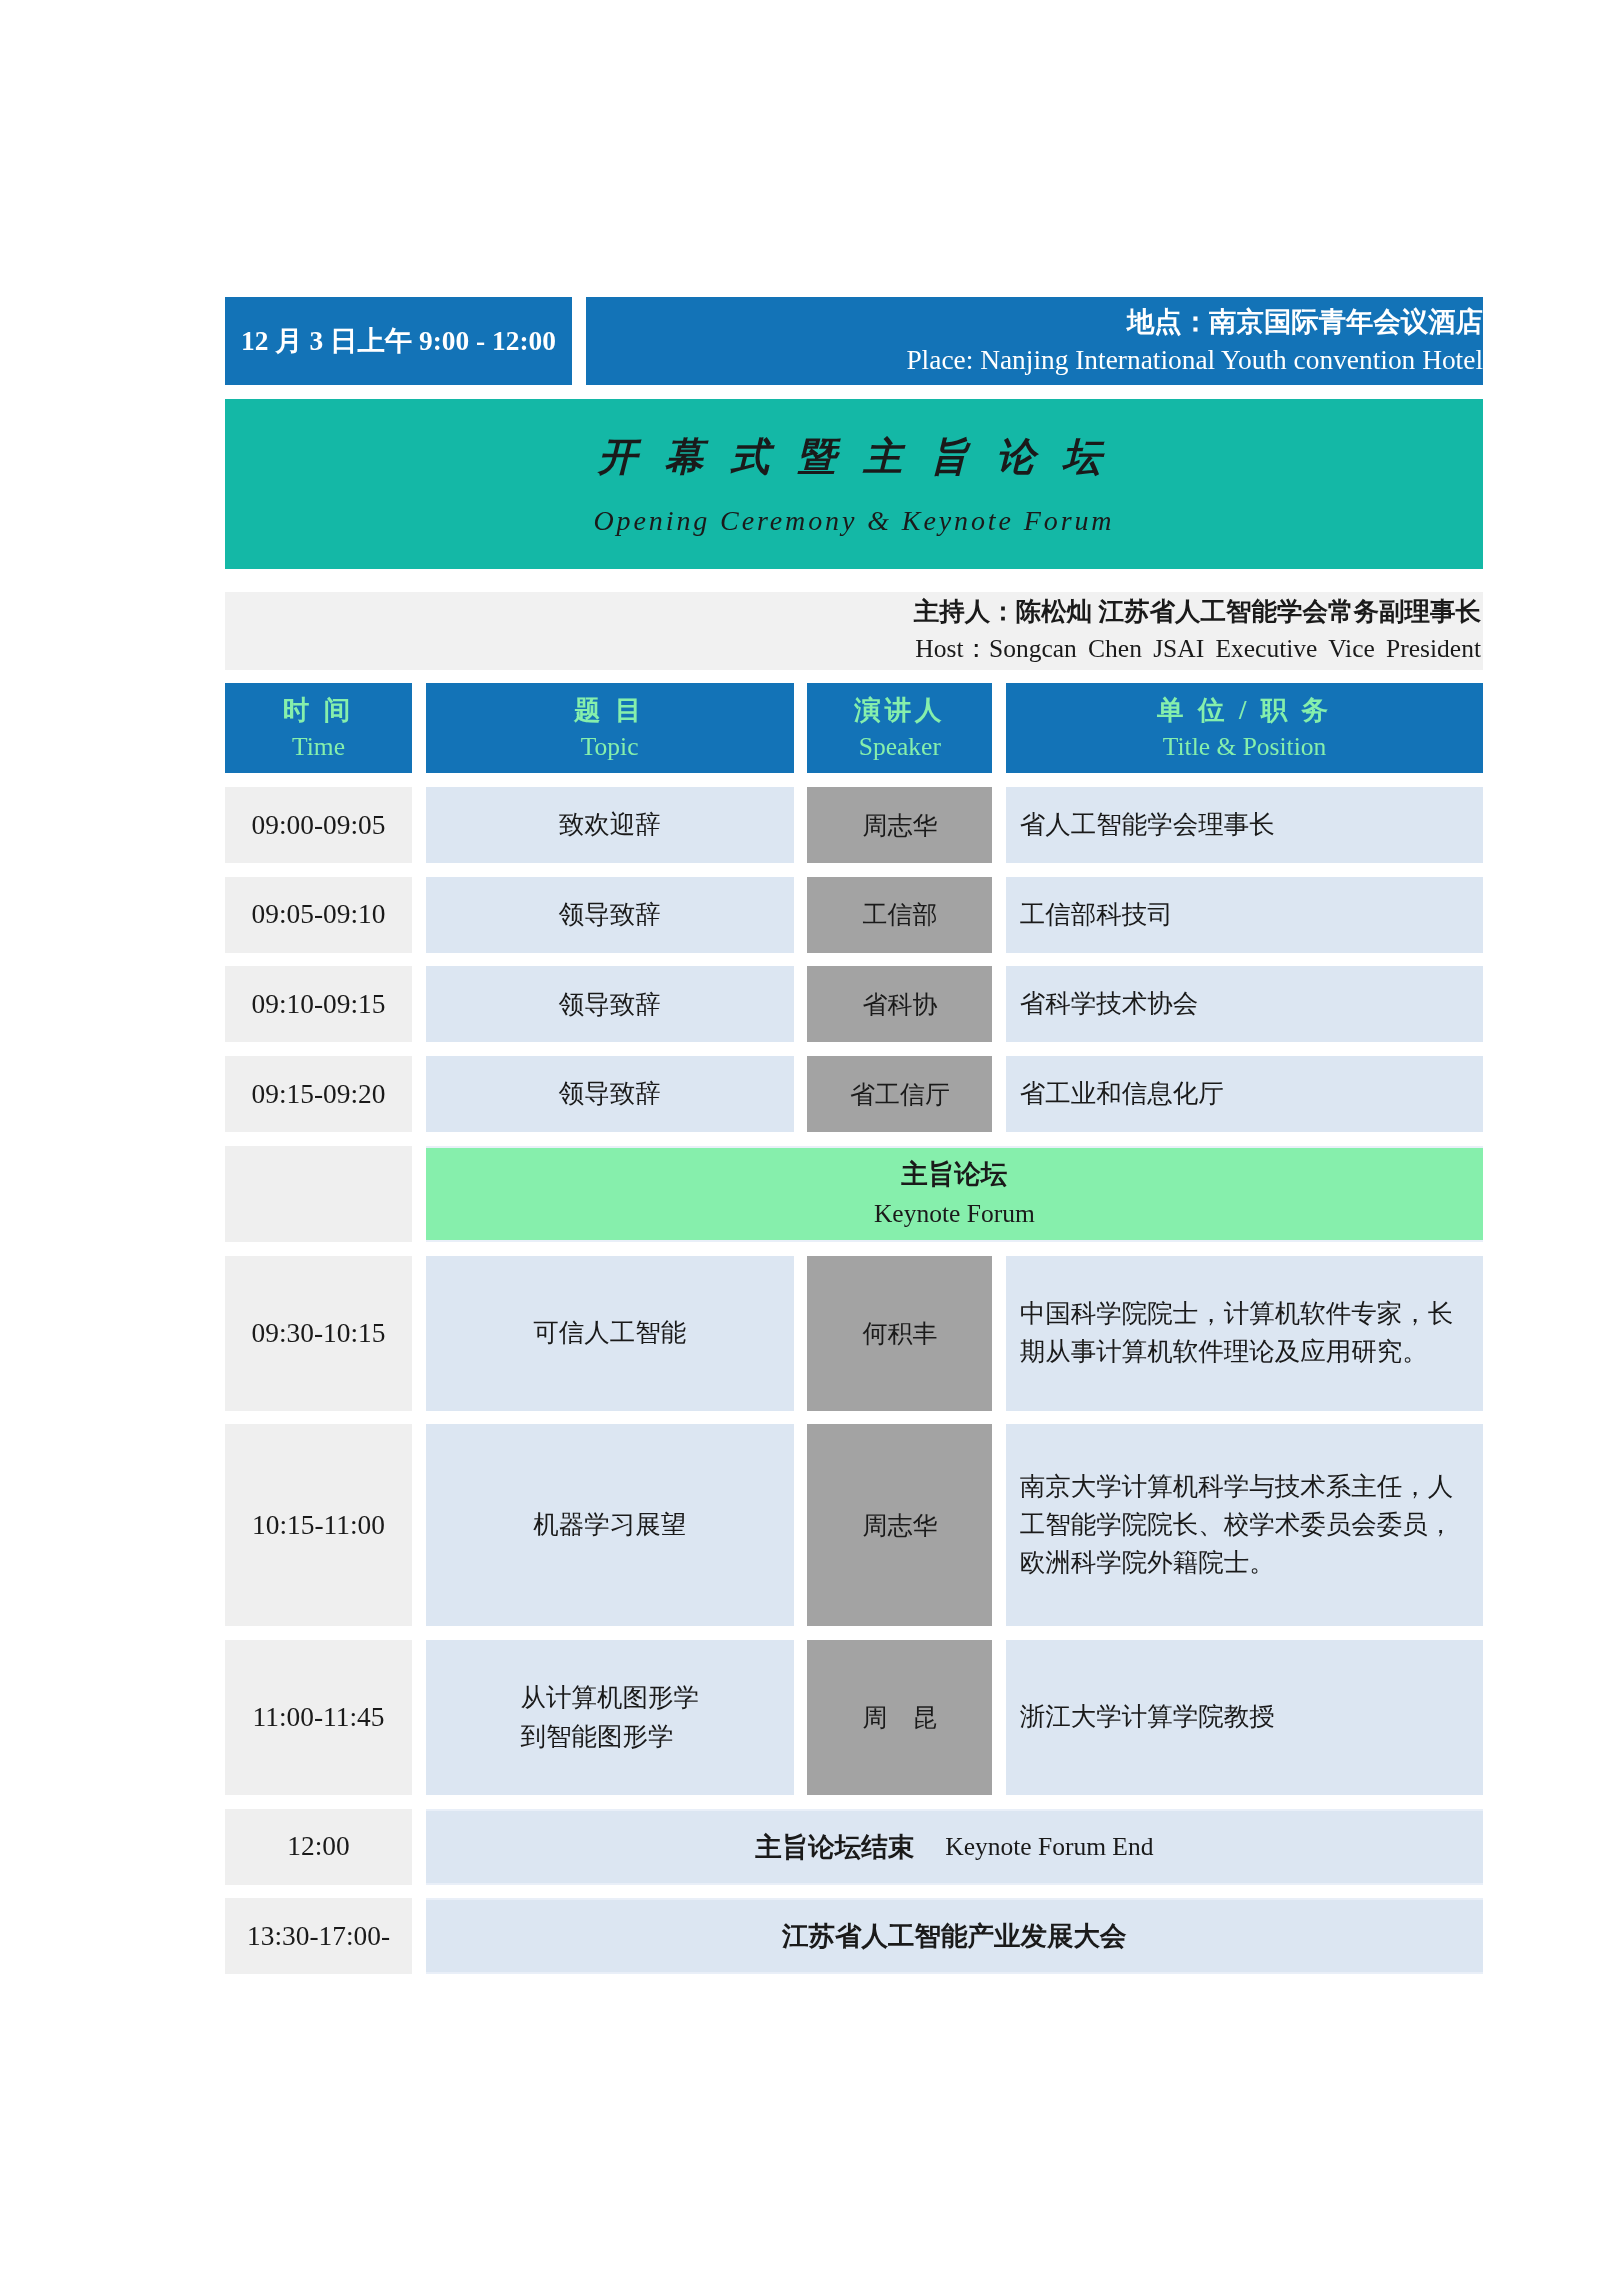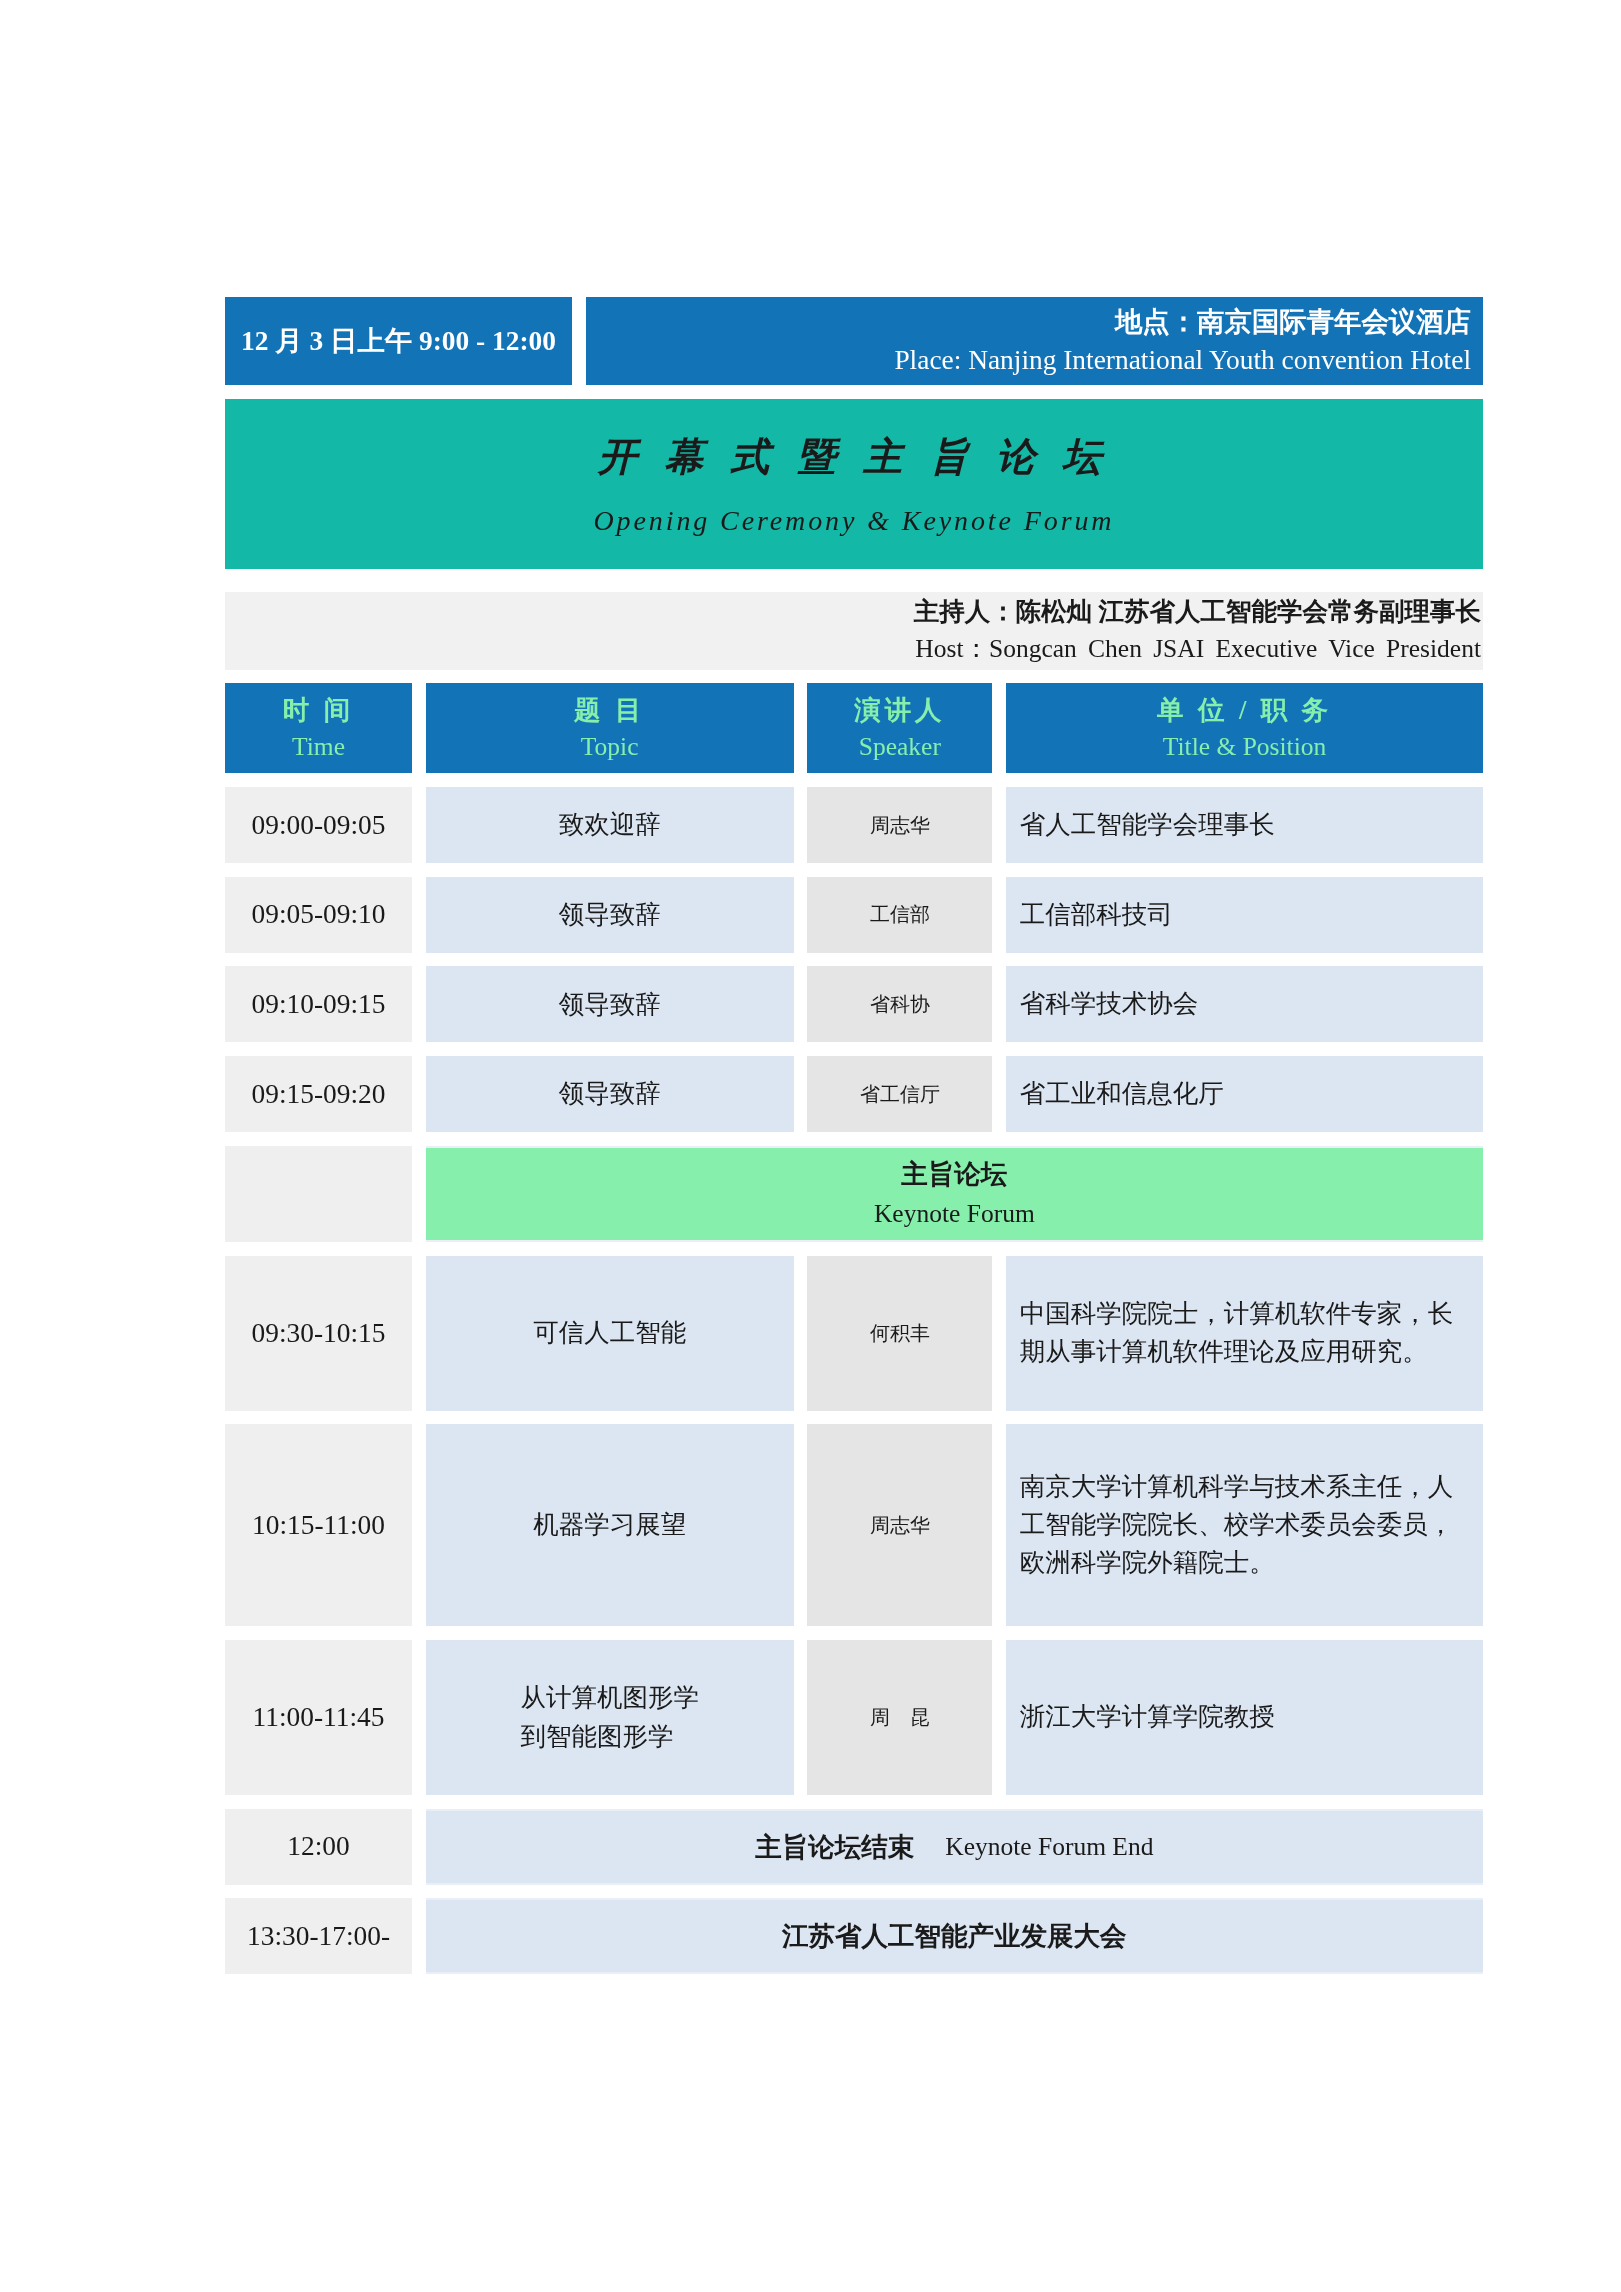--- a/index.html
+++ b/index.html
@@ -6,21 +6,21 @@
   body{
     width:1621px;height:2293px;background:#ffffff;position:relative;
     font-family:"Liberation Serif","DejaVu Serif",serif;color:#1a1a1a;
   }
   .sheet{position:absolute;left:225px;top:297px;width:1258px;}
 
   
   .topbar{display:grid;grid-template-columns:347px 1fr;column-gap:13.7px;height:88px;margin-bottom:13.7px;}
   .bluecell{background:#1373b7;color:#ffffff;}
   .cell-session{display:flex;align-items:center;justify-content:center;font-size:27.4px;font-weight:700;}
-  .cell-place{display:flex;flex-direction:column;justify-content:center;align-items:flex-end;padding-right:12px;line-height:1.4;}
+  .cell-place{display:flex;flex-direction:column;justify-content:center;align-items:flex-end;padding-right:0;line-height:1.4;}
   .place-zh{font-size:27.4px;font-weight:700;}
   .place-en{font-size:27.4px;}
 
   
   .titleband{height:170px;background:#14b8a6;display:flex;flex-direction:column;align-items:center;justify-content:center;margin-bottom:23px;font-style:italic;}
   .title-zh{font-size:39px;font-weight:700;letter-spacing:8.8px;white-space:pre;}
   .title-en{font-size:28px;letter-spacing:2.9px;margin-top:21.6px;}
 
   
   .hostband{height:78px;background:#f1f1f1;display:flex;flex-direction:column;justify-content:center;align-items:flex-end;padding-right:2px;line-height:1.45;}
@@ -29,21 +29,21 @@
 
   
   .thead,.trow{display:grid;grid-template-columns:187px 368px 185px 1fr;column-gap:13.7px;margin-top:13.7px;}
   .hcell{background:#1373b7;color:#86efac;height:90px;display:flex;flex-direction:column;align-items:center;justify-content:center;line-height:1.4;}
   .h-zh{font-size:26.5px;font-weight:700;letter-spacing:3.9px;white-space:pre;}
   .h-en{font-size:25.5px;}
 
   .cell{display:flex;align-items:center;justify-content:center;}
   .time{background:#efefef;font-size:27.4px;}
   .topic{background:#dce6f2;font-size:25.5px;text-align:left;white-space:pre-line;line-height:1.55;}
-  .speaker{background:#e5e5e5;font-size:20px;white-space:pre;}
+  .speaker{background:#a3a3a3;font-size:25px;white-space:pre;}
   .org{background:#dce6f2;font-size:25.5px;justify-content:flex-start;text-align:left;padding:11.8px 13.7px;line-height:1.5;}
   .section-cell{grid-column:2/5;background:#86efac;display:flex;flex-direction:column;align-items:center;justify-content:center;line-height:1.5;border-top:2.9px solid #e9eff8;border-bottom:2.9px solid #e9eff8;}
   .merged-cell{grid-column:2/5;background:#dce6f2;display:flex;align-items:center;justify-content:center;border-top:2.9px solid #e9eff8;border-bottom:2.9px solid #e9eff8;}
   .m-zh,.s-zh{font-size:26.5px;font-weight:700;}
   .s-en{font-size:25.5px;}
   .m-en{font-size:25.5px;margin-left:31px;}
 
   
   .rows .trow:nth-child(1),.rows .trow:nth-child(2),.rows .trow:nth-child(3),.rows .trow:nth-child(4){min-height:76px;}
   .rows .trow:nth-child(5){min-height:96px;}

